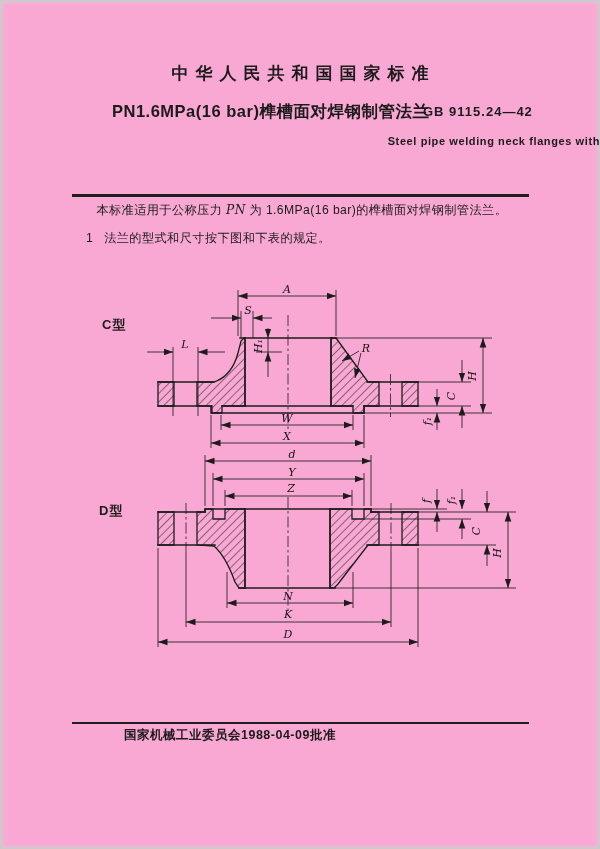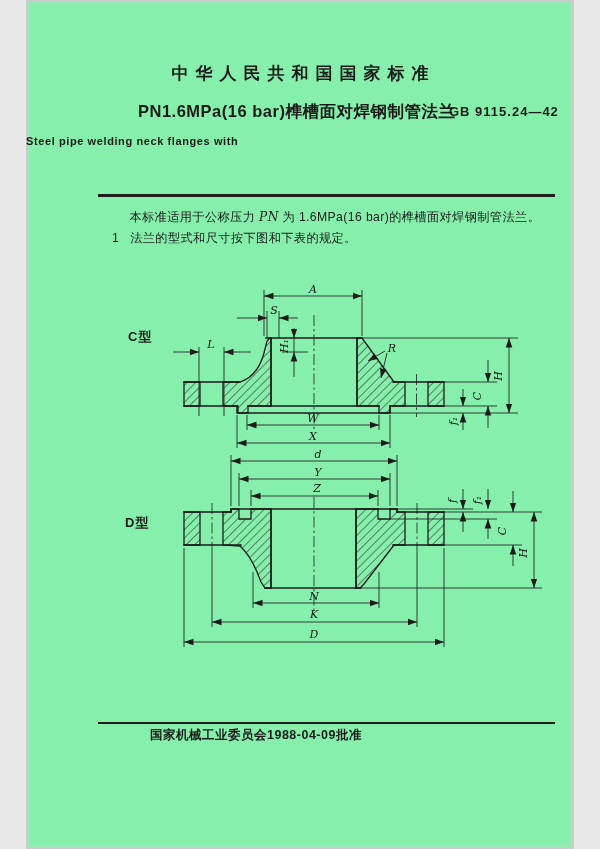--- a/index.html
+++ b/index.html
@@ -1,37 +1,37 @@
 <!DOCTYPE html>
 <html><head>
 <meta charset="utf-8">
 <style>
   html,body{margin:0;padding:0;background:#e8e8e8;}
   .page{
-    position:relative;width:548px;height:849px;margin:0 auto;
-    background:#86efac;overflow:hidden;
+    position:relative;width:600px;height:849px;margin:0 auto;
+    background:#f9a8d4;overflow:hidden;
     box-shadow:inset 0 0 0 2px #cbcbcb, inset 0 0 6px #dcdcdc;
     font-family:"Liberation Sans",sans-serif;color:#1b1b1b;
   }
   .abs{position:absolute;}
   .hdr{left:0;right:0;top:62px;text-align:center;font-size:17px;font-weight:bold;
        letter-spacing:7px;text-indent:7px;}
   .title-cn{left:112px;top:101px;font-size:16.5px;font-weight:bold;letter-spacing:0.5px;white-space:nowrap;}
   .gbno{left:423px;top:104px;font-size:13px;font-weight:bold;letter-spacing:1px;white-space:nowrap;}
-  .en{left:0;right:0;text-align:left;font-weight:bold;font-size:11px;letter-spacing:0.6px;}
+  .en{left:0;right:0;text-align:right;font-weight:bold;font-size:11px;letter-spacing:0.6px;}
   .en1{top:135px;} .en2{top:155px;}
   .rule{left:72px;width:457px;background:#1e1e1e;}
   .rule-top{top:194px;height:2.5px;}
   .rule-bottom{top:722px;height:2px;}
-  .scope{left:72px;top:202px;width:462px;margin:7px;font-size:12.2px;text-indent:2em;
+  .scope{left:72px;top:202px;width:462px;margin:0;font-size:12.2px;text-indent:2em;
          letter-spacing:0.4px;white-space:nowrap;}
   .scope i{font-family:"DejaVu Serif",serif;}
   .clause{left:77px;top:221px;margin:9px;font-size:12.2px;letter-spacing:0.4px;white-space:nowrap;}
   .clause .cnum{margin-right:11px;}
-  .figlabel{font-size:13px;font-weight:bold;letter-spacing:1px;margin-top:12px;}
+  .figlabel{font-size:13px;font-weight:bold;letter-spacing:1px;}
   .figc{left:102px;top:316px;} .figd{left:99px;top:502px;}
   .fl{left:84px;top:727px;font-size:12.5px;font-weight:bold;letter-spacing:0.5px;padding-left:40px;}
   .fr{right:72px;top:725px;font-size:14.5px;font-weight:bold;letter-spacing:0.5px;}
   svg .thick{stroke:#1c1c1c;stroke-width:1.5;fill:none;stroke-linecap:square;}
   svg .hp{fill:url(#h45);stroke:#1c1c1c;stroke-width:1.3;}
   svg .thin{stroke:#1c1c1c;stroke-width:0.85;fill:none;}
   svg .cline{stroke:#1c1c1c;stroke-width:0.8;fill:none;stroke-dasharray:11 3 2.5 3;}
   svg text{font:italic 11px "DejaVu Serif",serif;fill:#141414;text-anchor:middle;}
 </style>
 </head>

